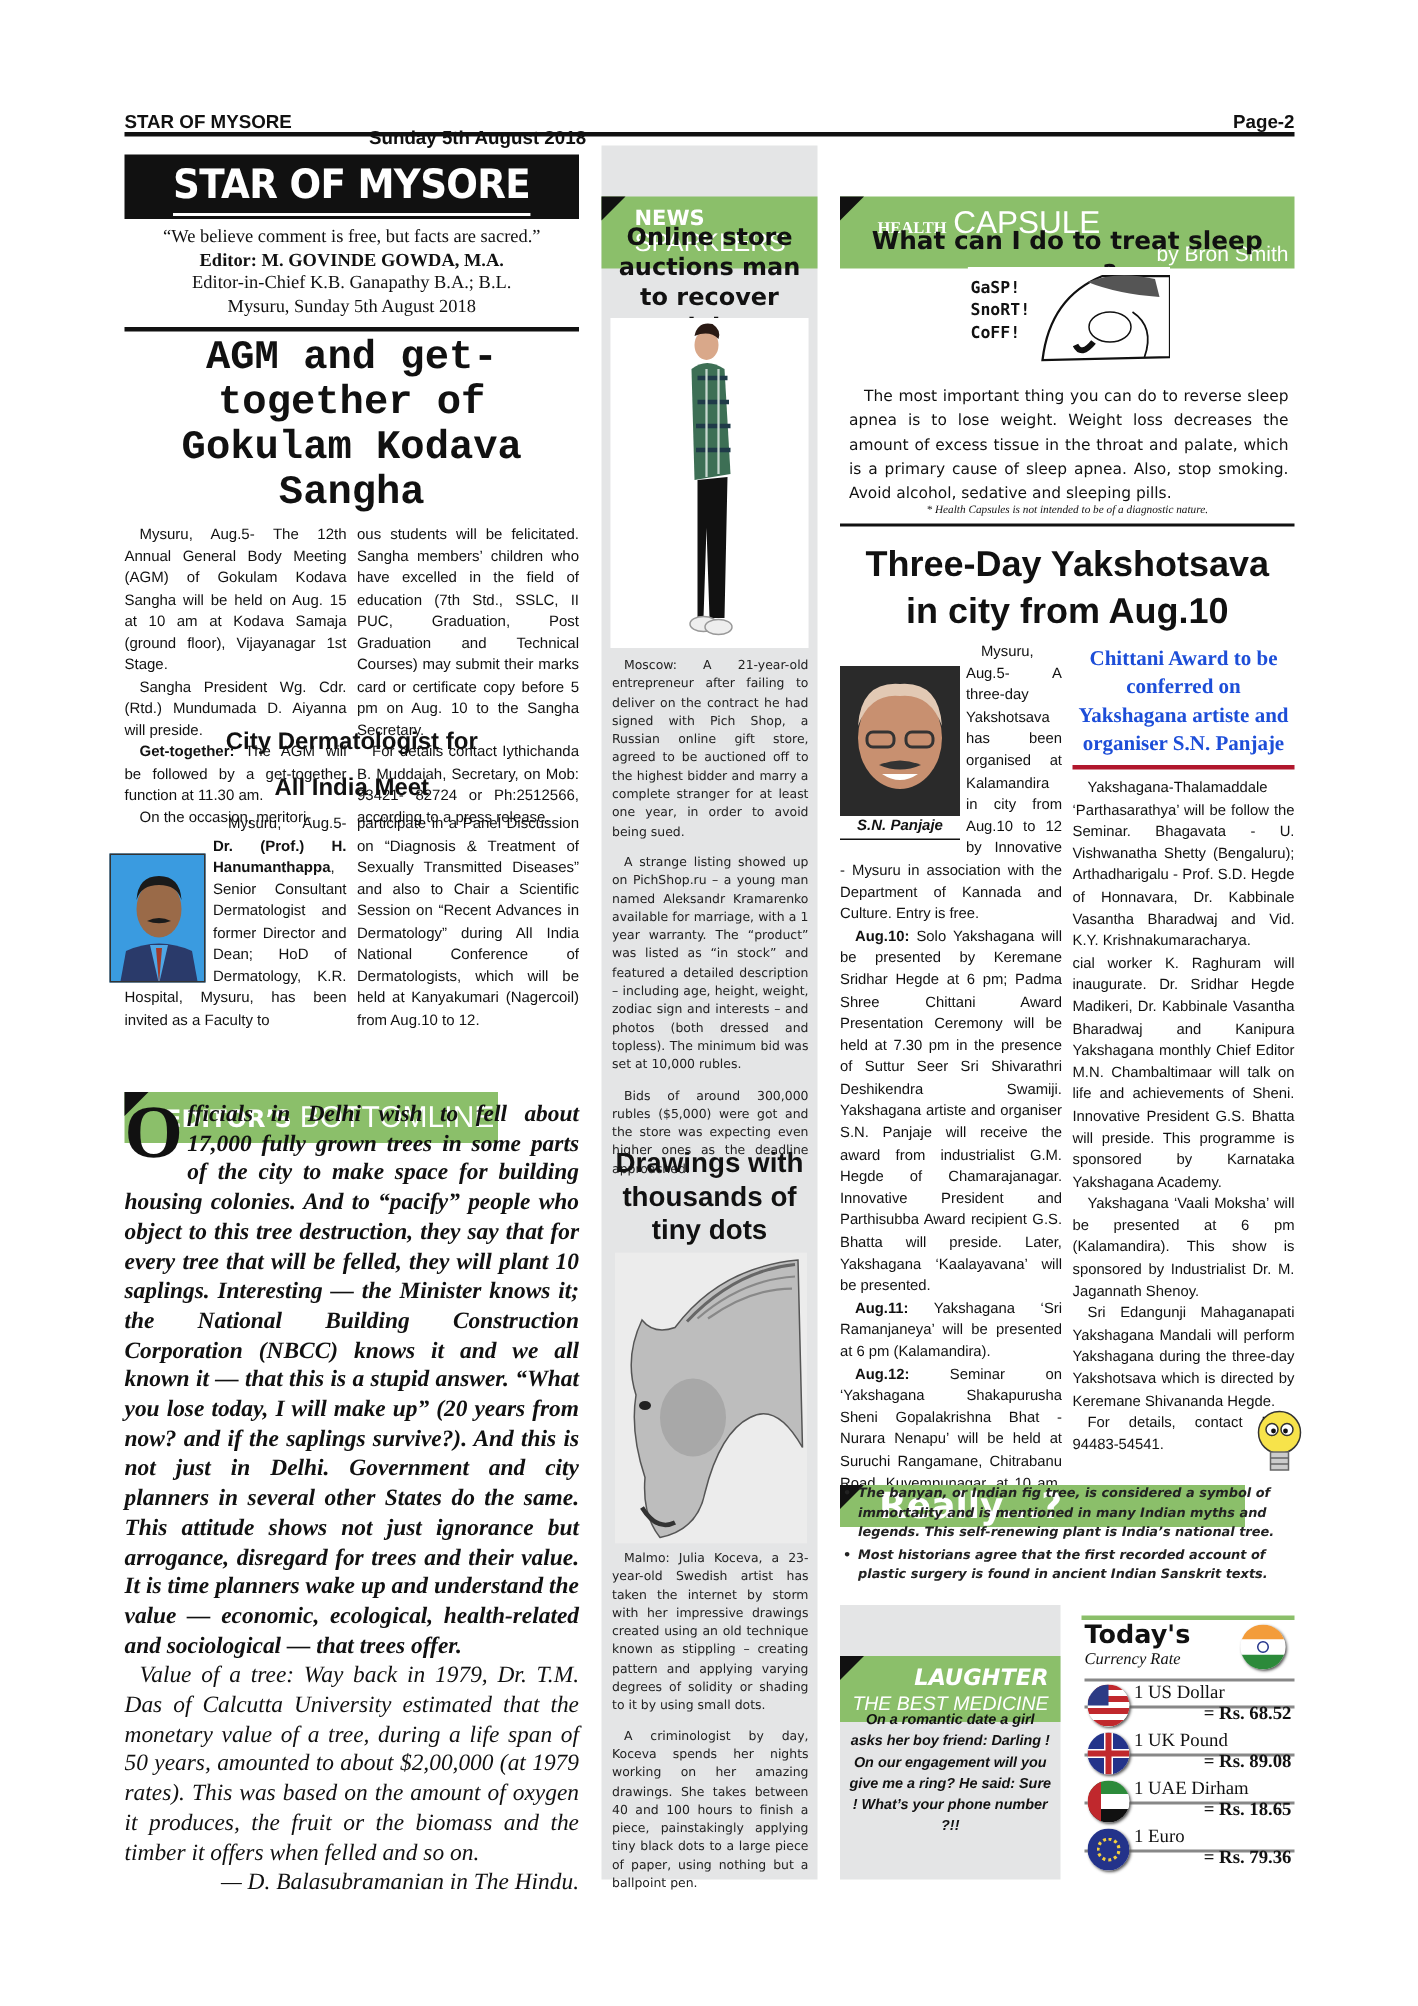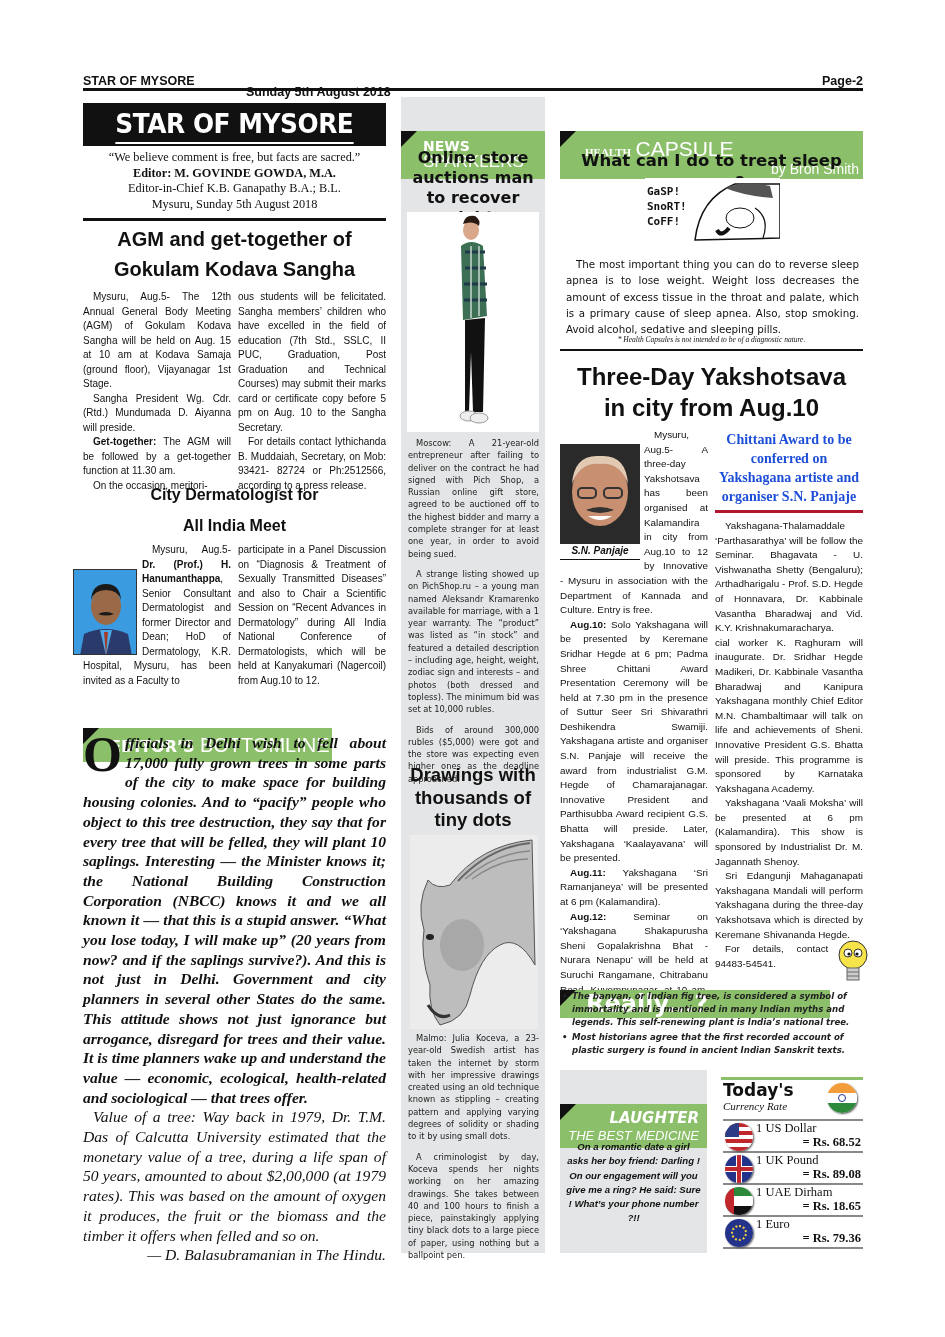--- a/index.html
+++ b/index.html
@@ -34,21 +34,21 @@
   .sparkbody { font-family: "DejaVu Sans", sans-serif; font-size: 8.3px; line-height: 12.3px; text-align: justify; color: #222; }
   .sparkbody p { text-indent: 8px; margin-bottom: 8px; }
 
   
   .editorial { font-family: "Liberation Serif", serif; font-style: italic; font-weight: bold; font-size: 15.6px; line-height: 19.7px; text-align: justify; color: #111; }
   .dropcap { float: left; font-size: 50px; line-height: 38px; font-style: normal; margin: 2px 3px 0 0; font-weight: bold; }
 
   .redhead { font-family: "Liberation Serif", serif; font-weight: bold; color: #1d4ed8; font-size: 14px; line-height: 19px; text-align: center; }
 
   .photo { position: absolute; overflow: hidden; }
-  .currency-row { position: absolute; left: 0; width: 140px; height: 32px; border-bottom: 2px solid #888; font-family: "Liberation Serif", serif; }
+  .currency-row { position: absolute; left: 0; width: 140px; height: 18px; border-bottom: 2px solid #888; font-family: "Liberation Serif", serif; }
   .flag { position: absolute; left: 2px; top: 2px; width: 28px; height: 28px; border-radius: 50%; overflow: hidden; box-shadow: 1px 1px 2px #555; }
 </style>
 </head>
 <body>
 
 <div class="abs runhead">
   <span class="l">STAR OF MYSORE</span>
   <span class="c">Sunday 5th  August  2018</span>
   <span class="r">Page-2</span>
 </div>
@@ -58,21 +58,21 @@
 </div>
 <div class="abs mastinfo">
   <div>“We believe comment is free, but facts are sacred.”</div>
   <div style="font-weight:bold">Editor: M. GOVINDE GOWDA, M.A.</div>
   <div>Editor-in-Chief K.B. Ganapathy B.A.; B.L.</div>
   <div>Mysuru, Sunday 5th  August 2018</div>
 </div>
 <div class="abs rule" style="left:83px; top:218px; width:303px;"></div>
 
 <div class="abs" style="left:83px; top:224px; width:303px;">
-  <div class="headline" style="font-size:20px; line-height:30px;">
+  <div class="headline" style="font-size:27px; line-height:30px;font-family:Liberation Mono, monospace;">
     <div>AGM and get-together of</div>
     <div>Gokulam Kodava Sangha</div>
   </div>
   <div class="cols2 body-sans" style="margin-top:6px;">
     <div class="col">
       <p>Mysuru, Aug.5- The 12th Annual General Body Meeting (AGM) of Gokulam Kodava Sangha will be held on Aug. 15 at 10 am at Kodava Samaja (ground floor), Vijayanagar 1st Stage.</p>
       <p>Sangha President Wg. Cdr. (Rtd.) Mundumada D. Aiyanna will preside.</p>
       <p><b>Get-together:</b><span> The AGM will be followed by a get-together function at 11.30 am.</span></p>
       <p>On the occasion, meritori-</p>
     </div>

